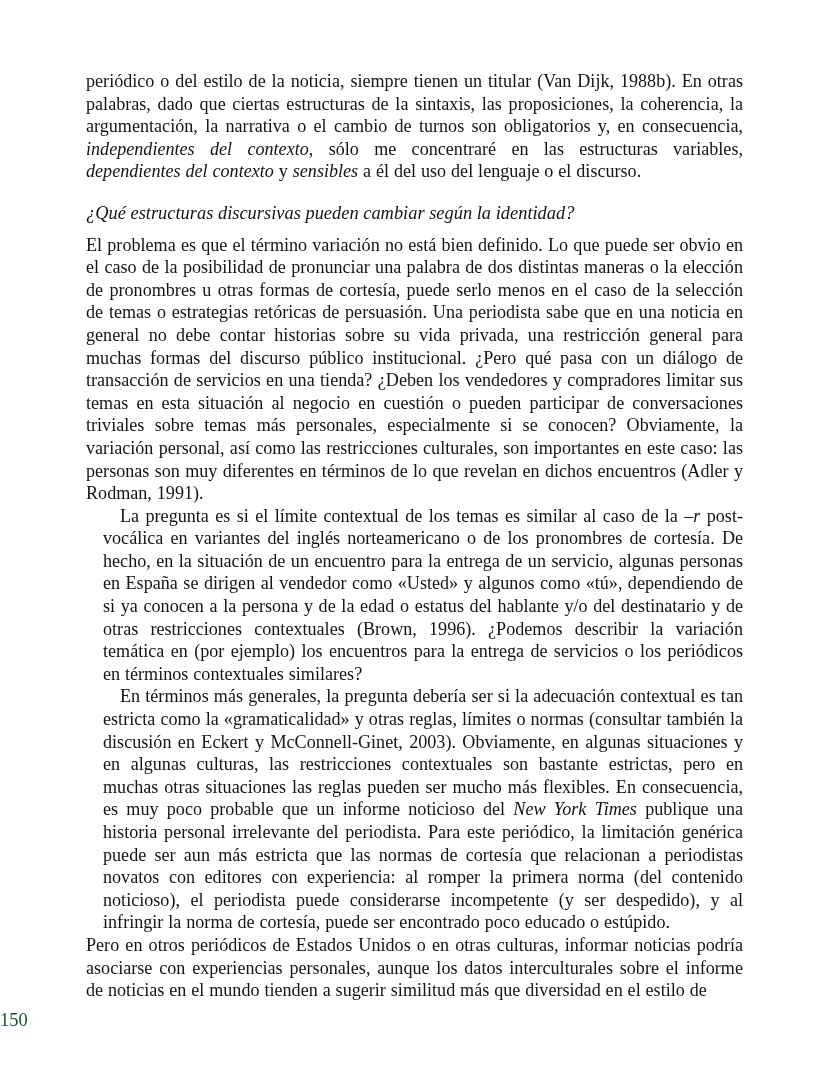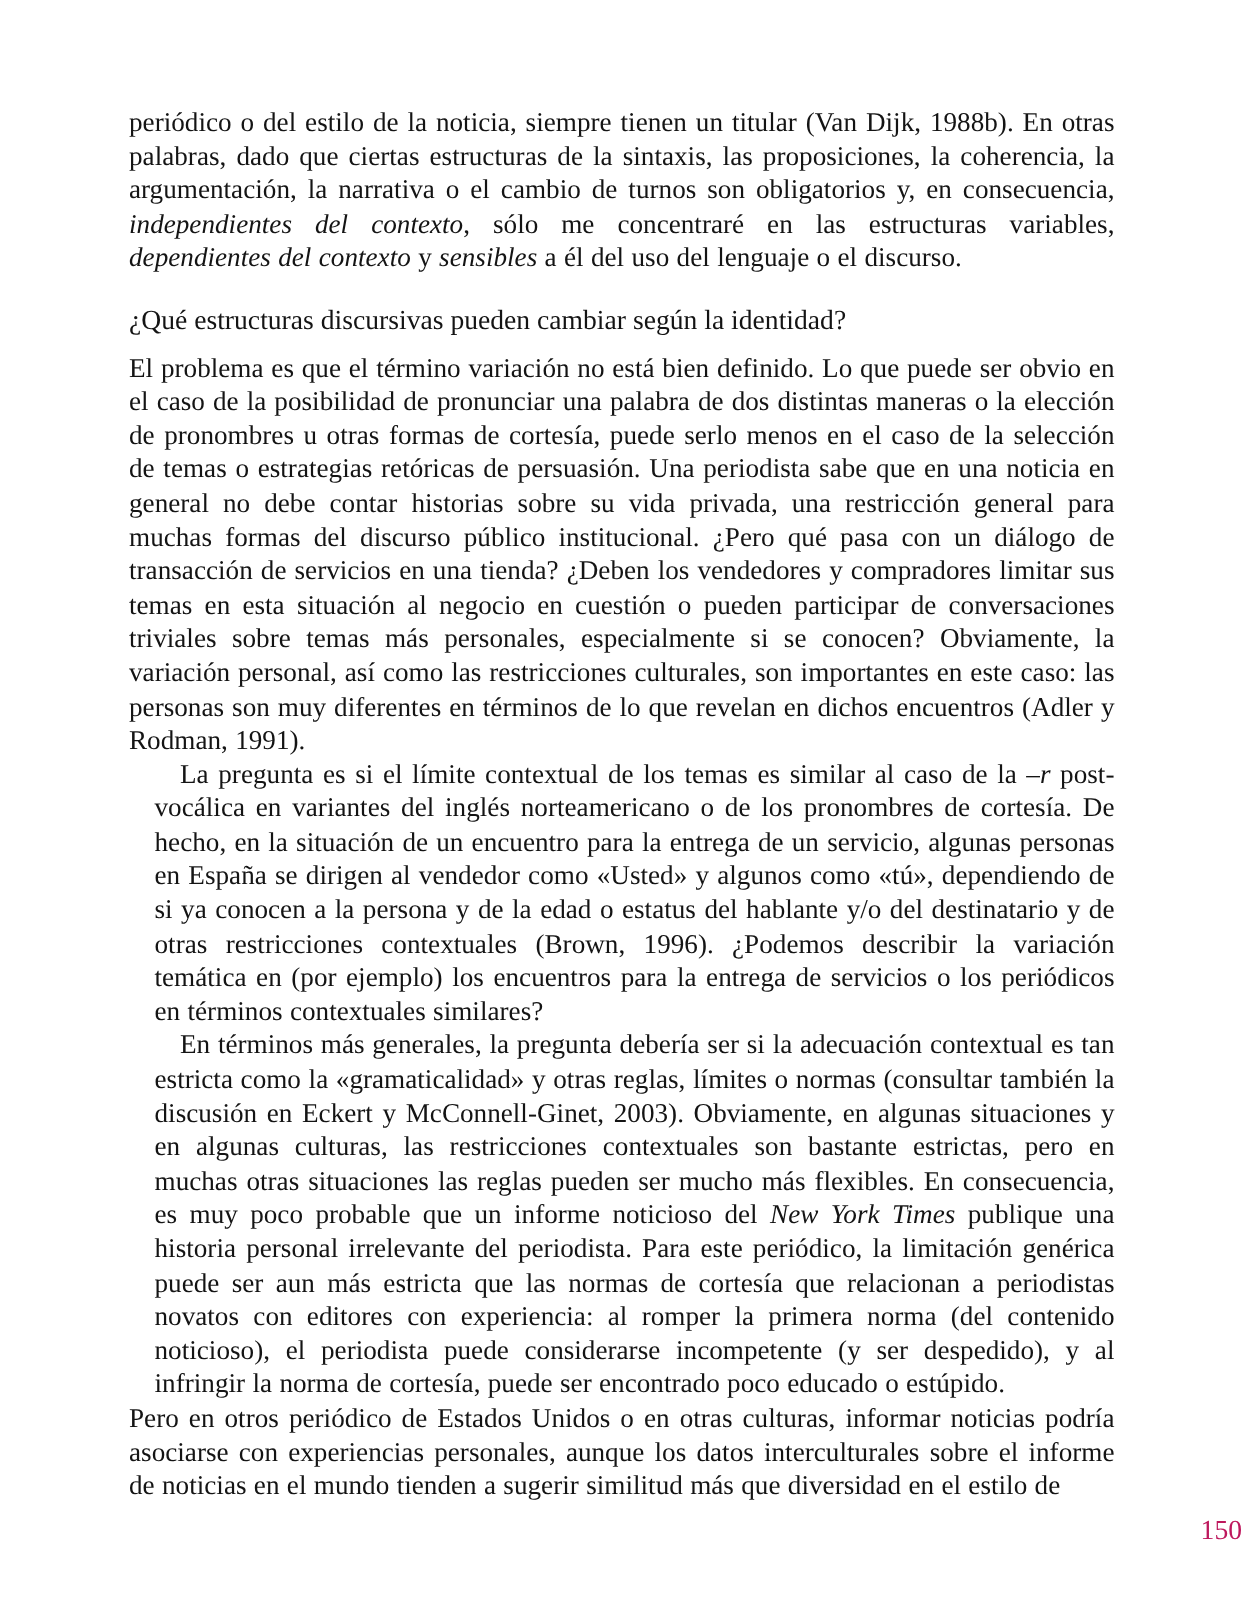--- a/index.html
+++ b/index.html
@@ -41,35 +41,36 @@
     word-spacing: 0.02em;
   }
   p.indent {
     text-indent: 17px;
     margin-left: 17px;
   }
   h2.section-heading {
     margin: 0;
     font-size: 18.4px;
     line-height: 22.6px;
+    font-style: italic;
     font-weight: normal;
     text-align: left;
     letter-spacing: 0.01px;
   }
   .gap-before-heading { height: 19px; }
   .gap-after-heading  { height: 9px; }
   .page-number {
     position: absolute;
     top: 1009px;
     left: 0;
     width: 828px;
-    text-align: right;
+    text-align: left;
     font-size: 18.4px;
     line-height: 22px;
-    color: #be185d;
+    color: #14532d;
   }
   i { font-style: italic; }
 </style>
 </head>
 <body>
 
 <div class="page">
 
   <div class="text-column">
 
@@ -80,19 +81,19 @@
     <h2 class="section-heading">¿Qué estructuras discursivas pueden cambiar según la identidad?</h2>
 
     <div class="gap-after-heading"></div>
 
     <p class="body-par">El problema es que el término variación no está bien definido. Lo que puede ser obvio en el caso de la posibilidad de pronunciar una palabra de dos distintas maneras o la elección de pronombres u otras formas de cortesía, puede serlo menos en el caso de la selección de temas o estrategias retóricas de persuasión. Una periodista sabe que en una noticia en general no debe contar historias sobre su vida privada, una restricción general para muchas formas del discurso público institucional. ¿Pero qué pasa con un diálogo de transacción de servicios en una tienda? ¿Deben los vendedores y compradores limitar sus temas en esta situación al negocio en cuestión o pueden participar de conversaciones triviales sobre temas más personales, especialmente si se conocen? Obviamente, la variación personal, así como las restricciones culturales, son importantes en este caso: las personas son muy diferentes en términos de lo que revelan en dichos encuentros (Adler y Rodman, 1991).</p>
 
     <p class="body-par indent"><span>La pregunta es si el límite contextual de los temas es similar al caso de la </span><i>–r</i><span> post-vocálica en variantes del inglés norteamericano o de los pronombres de cortesía. De hecho, en la situación de un encuentro para la entrega de un servicio, algunas personas en España se dirigen al vendedor como «Usted» y algunos como «tú», dependiendo de si ya conocen a la persona y de la edad o estatus del hablante y/o del destinatario y de otras restricciones contextuales (Brown, 1996). ¿Podemos describir la variación temática en (por ejemplo) los encuentros para la entrega de servicios o los periódicos en términos contextuales similares?</span></p>
 
     <p class="body-par indent"><span>En términos más generales, la pregunta debería ser si la adecuación contextual es tan estricta como la «gramaticalidad» y otras reglas, límites o normas (consultar también la discusión en Eckert y McConnell-Ginet, 2003). Obviamente, en algunas situaciones y en algunas culturas, las restricciones contextuales son bastante estrictas, pero en muchas otras situaciones las reglas pueden ser mucho más flexibles. En consecuencia, es muy poco probable que un informe noticioso del </span><i>New York Times</i><span> publique una historia personal irrelevante del periodista. Para este periódico, la limitación genérica puede ser aun más estricta que las normas de cortesía que relacionan a periodistas novatos con editores con experiencia: al romper la primera norma (del contenido noticioso), el periodista puede considerarse incompetente (y ser despedido), y al infringir la norma de cortesía, puede ser encontrado poco educado o estúpido.</span></p>
 
-    <p class="body-par">Pero en otros periódico de Estados Unidos o en otras culturas, informar noticias podría asociarse con experiencias personales, aunque los datos interculturales sobre el informe de noticias en el mundo tienden a sugerir similitud más que diversidad en el estilo de</p>
+    <p class="body-par">Pero en otros periódicos de Estados Unidos o en otras culturas, informar noticias podría asociarse con experiencias personales, aunque los datos interculturales sobre el informe de noticias en el mundo tienden a sugerir similitud más que diversidad en el estilo de</p>
 
   </div>
 
   <div class="page-number">150</div>
 
 </div>
 
 </body></html>

